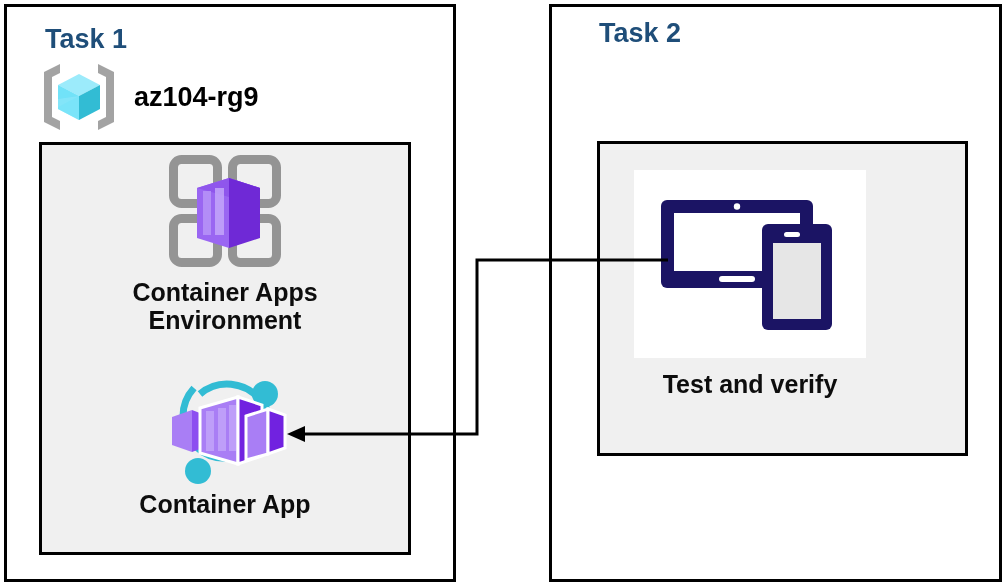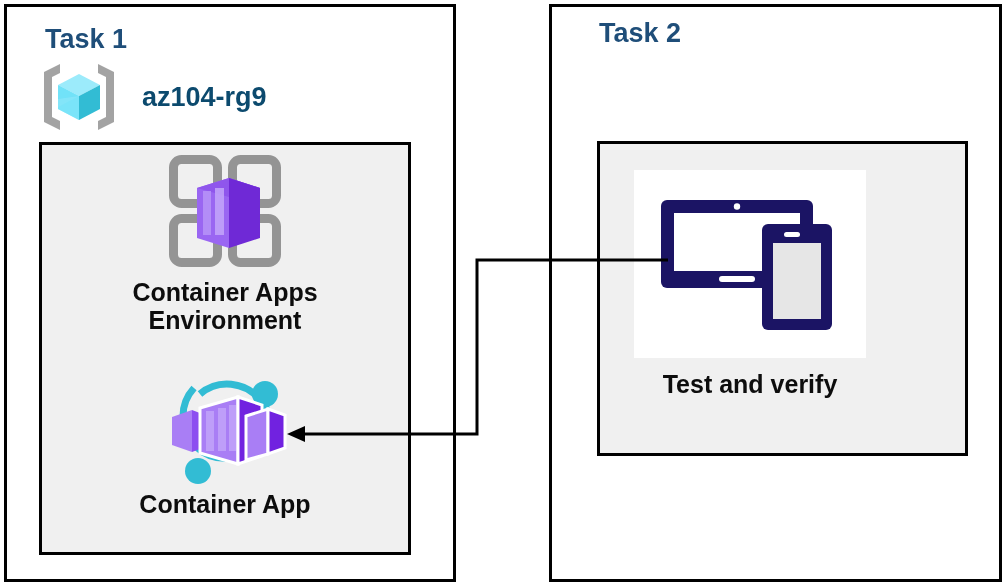--- a/index.html
+++ b/index.html
@@ -48,22 +48,22 @@
     left: 36px;
     top: 58px;
     width: 300px;
     height: 78px;
     display: flex;
     align-items: center;
   }
   #rg-label {
     font-size: 27px;
     font-weight: bold;
-    color: #0c4a6e;
-    margin-left: 20px;
+    color: #000000;
+    margin-left: 12px;
     white-space: nowrap;
   }
 
   
   .inner-box {
     position: absolute;
     background: #f0f0f0;
     border: 3px solid #000000;
     box-sizing: border-box;
   }

